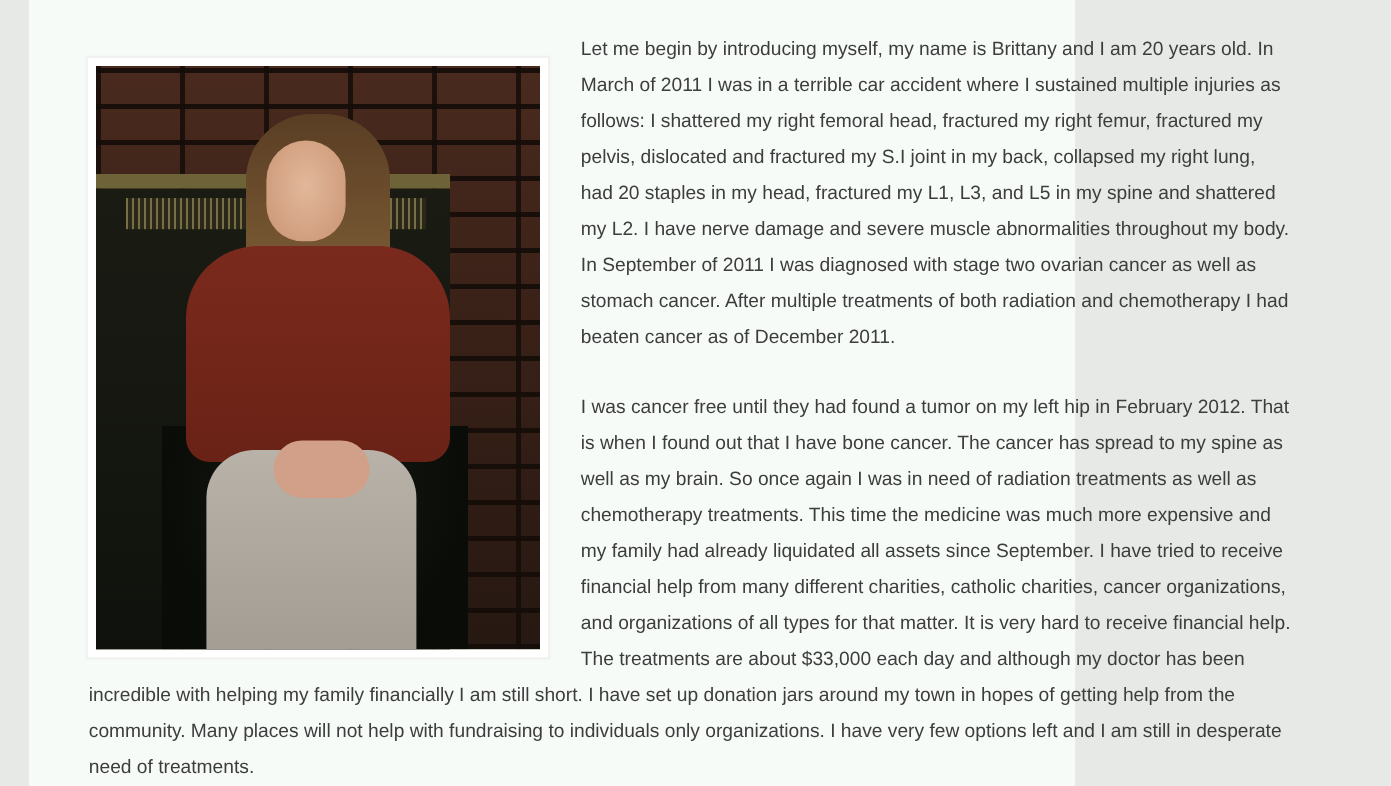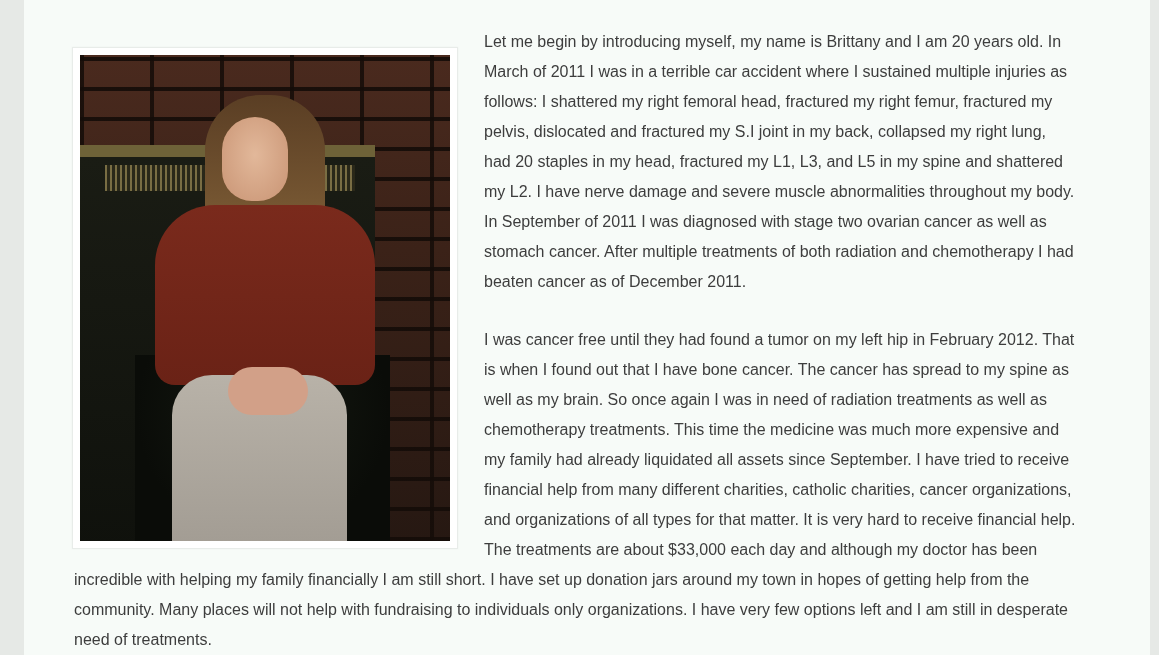--- a/index.html
+++ b/index.html
@@ -7,21 +7,21 @@
       padding: 0;
       width: 1159px;
       height: 655px;
       overflow: hidden;
       background: #e6e9e6;
     }
     .page {
       position: absolute;
       left: 24px;
       top: 0;
-      width: 1126px;
+      width: 872px;
       height: 655px;
       background: #f7fbf8;
     }
     .article {
       position: absolute;
       left: 50px;
       top: 27px;
       width: 1002px;
       font-family: "Liberation Sans", sans-serif;
       font-size: 16px;

